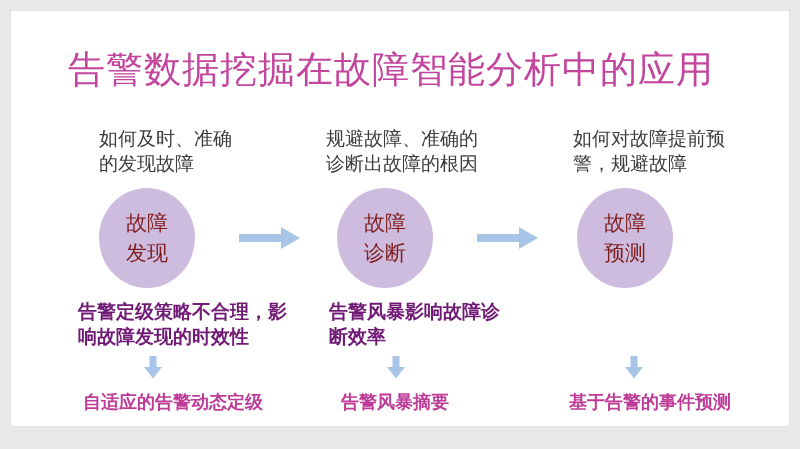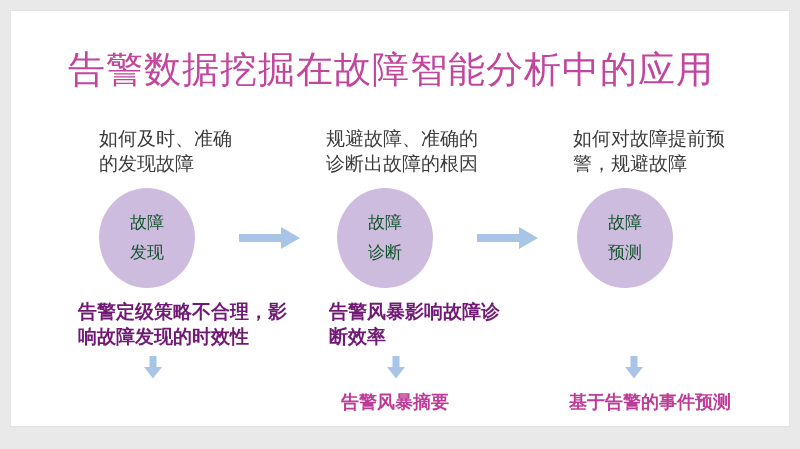--- a/index.html
+++ b/index.html
@@ -21,22 +21,22 @@
   .question {
     position:absolute; top:115px;
     font-size:19px; line-height:25px; color:#3c3c3c;
     white-space:pre-line;
   }
   .q1 { left:88px; }  .q2 { left:315px; }  .q3 { left:562px; }
   .circle {
     position:absolute; top:177px; width:96px; height:100px;
     border-radius:50%; background:#cebcdf;
     display:flex; align-items:center; justify-content:center;
-    text-align:center; color:#14532d;
-    font-size:17px; line-height:30px; white-space:pre-line;
+    text-align:center; color:#7f1d1d;
+    font-size:21px; line-height:30px; white-space:pre-line;
   }
   .c1 { left:88px; }  .c2 { left:326px; }  .c3 { left:566px; }
   .h-arrow { position:absolute; top:214px; width:62px; height:26px; }
   .a1 { left:228px; }  .a2 { left:466px; }
   .problem {
     position:absolute; top:288px;
     font-size:19px; line-height:25px; color:#701a75; font-weight:600;
     white-space:pre-line;
   }
   .p1 { left:67px; }  .p2 { left:318px; }  .p3 { left:547px; }
@@ -92,17 +92,18 @@
     <svg class="d-arrow d1" viewBox="0 0 20 23">
       <polygon points="6.5,0 13.5,0 13.5,11 19,11 10,22.5 1,11 6.5,11" fill="#a8c5e8"></polygon>
     </svg>
     <svg class="d-arrow d2" viewBox="0 0 20 23">
       <polygon points="6.5,0 13.5,0 13.5,11 19,11 10,22.5 1,11 6.5,11" fill="#a8c5e8"></polygon>
     </svg>
     <svg class="d-arrow d3" viewBox="0 0 20 23">
       <polygon points="6.5,0 13.5,0 13.5,11 19,11 10,22.5 1,11 6.5,11" fill="#a8c5e8"></polygon>
     </svg>
 
+    <div class="solution s1">自适应的告警动态定级</div>
     <div class="solution s2">告警风暴摘要</div>
     <div class="solution s3">基于告警的事件预测</div>
 
   </div>
 </div>
 
 </body></html>

